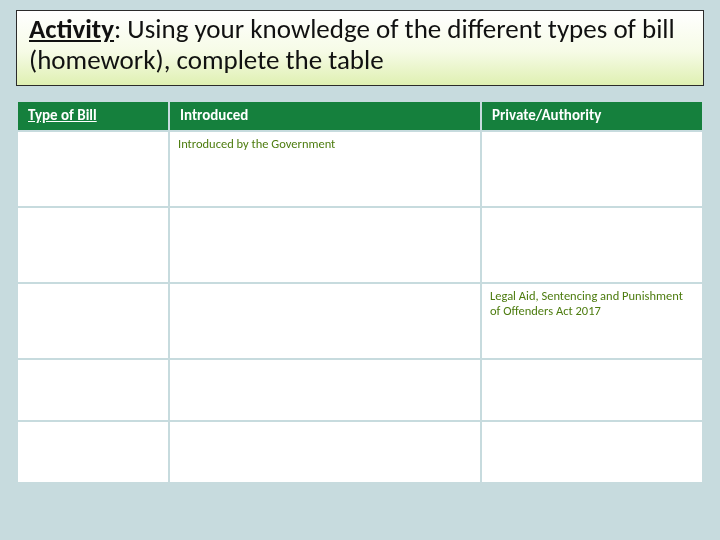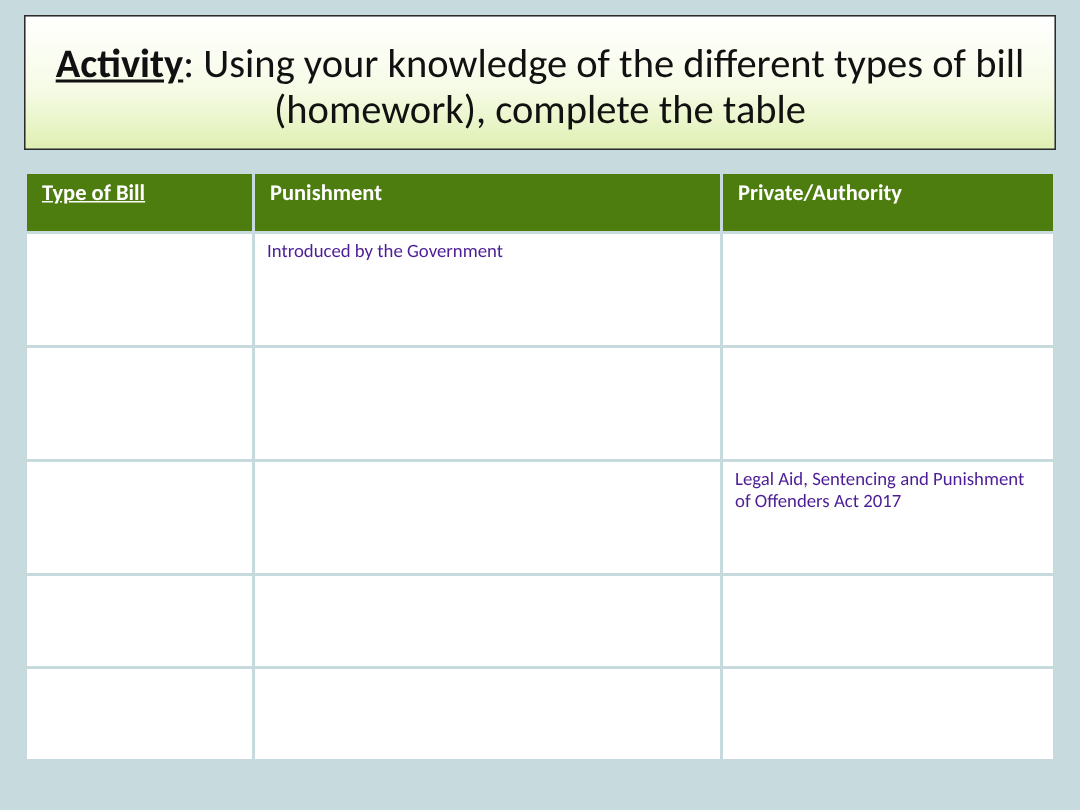--- a/index.html
+++ b/index.html
@@ -13,23 +13,22 @@
   .slide {
     position: relative;
     width: 720px;
     height: 540px;
     box-sizing: border-box;
     padding: 10px 16px 16px 16px;
   }
   .title-box {
     border: 1.5px solid #2b2b2b;
     background: linear-gradient(to bottom, #ffffff 0%, #f6fbe6 55%, #dff0b2 100%);
-    padding: 16px 12px 10px 12px;
+    padding: 2px 12px 10px 12px;
     margin-bottom: 14px;
-    text-align: center;
   }
   .title-box .t {
     font-size: 27px;
     line-height: 1.15;
     color: #111;
   }
   .title-box .t .lead { font-weight: bold; text-decoration: underline; }
 
   table.bills {
     width: 100%;
@@ -41,26 +40,26 @@
     background: #fff;
     vertical-align: top;
     padding: 4px 8px;
   }
   table.bills col.c1 { width: 150px; }
   table.bills col.c2 { width: auto; }
   table.bills col.c3 { width: 220px; }
 
   
   tr.hdr th {
-    background: #4d7c0f;
+    background: #15803d;
     color: #fff;
     font-weight: bold;
     text-align: left;
     font-size: 15px;
-    padding: 4px 10px 12px 10px;
+    padding: 4px 10px 2px 10px;
     height: 22px;
   }
   th.hdr-left {
     background: #4f81bd;
     color: #fff;
     text-align: center;
     font-size: 18px;
     text-decoration: underline;
     font-weight: 600;
     padding: 2px 4px 4px 4px;
@@ -70,21 +69,21 @@
     background: #4f81bd;
     color: #fff;
     text-align: center;
     font-size: 15px;
     font-weight: 600;
     padding-top: 6px;
     line-height: 1.15;
   }
   td.cell {
     font-size: 12.5px;
-    color: #4c1d95;
+    color: #4d7c0f;
     line-height: 1.2;
   }
   tr.body td, tr.body th { height: 66px; }
   tr.body.short td, tr.body.short th { height: 52px; }
 </style>
 </head>
 <body>
 
 <div class="slide">
 
@@ -96,21 +95,21 @@
 
   <table class="bills">
     <colgroup>
       <col class="c1">
         <col class="c2">
         <col class="c3">
     </colgroup>
     <tbody>
         <tr class="hdr">
       <th class="hdr-left">Type of Bill</th>
-      <th>Punishment</th>
+      <th>Introduced</th>
       <th>Private/Authority</th>
     </tr>
 
     <tr class="body">
       <td class="rowlabel">Government Bill</td>
       <td class="cell">Introduced by the Government</td>
       <td class="cell"></td>
     </tr>
     <tr class="body">
       <td class="rowlabel">Private Member's Bill</td>

